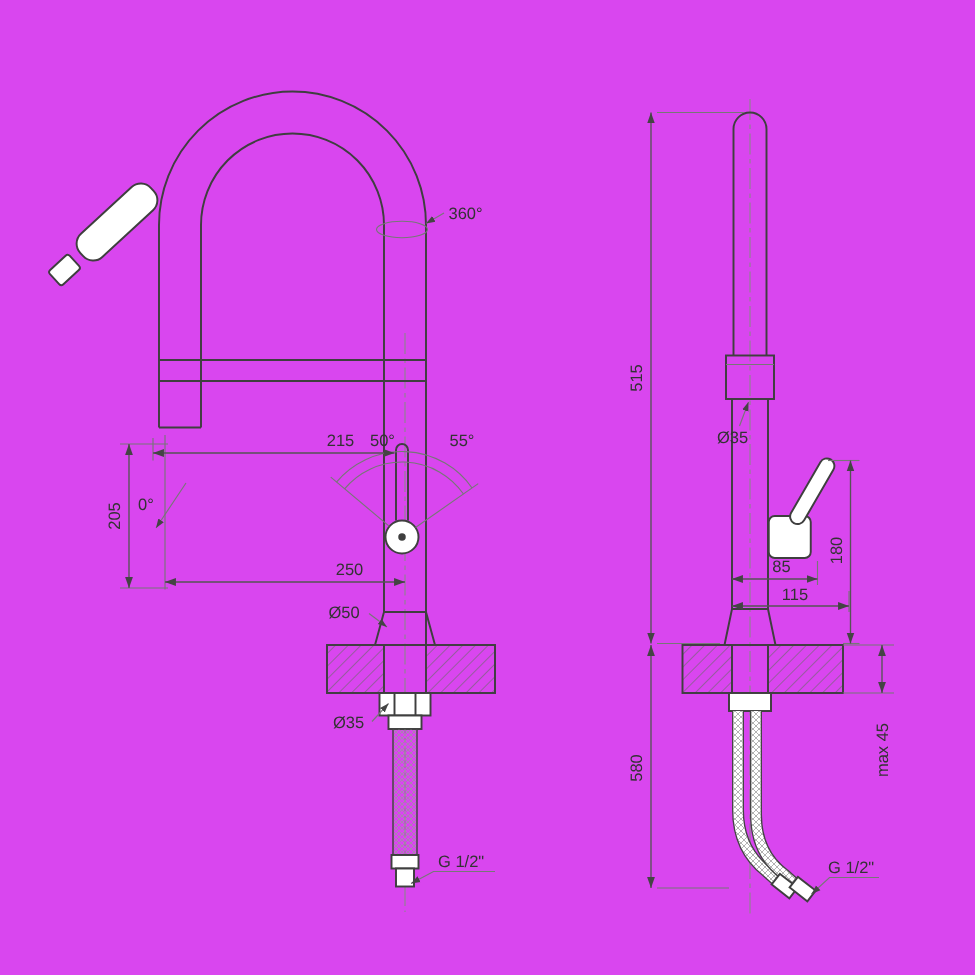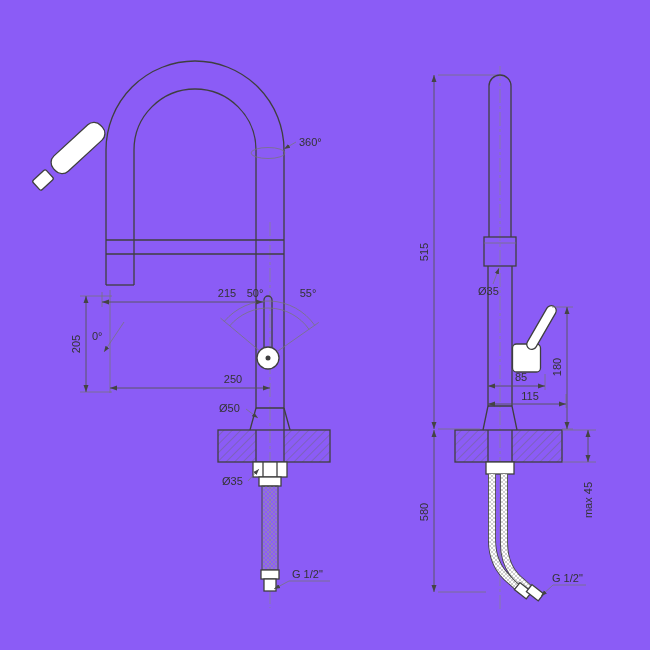--- a/index.html
+++ b/index.html
@@ -1,17 +1,17 @@
 <!DOCTYPE html>
 <html><head>
 <meta charset="utf-8">
 <style>
   html,body{margin:0;padding:0;background:#ffffff;}
   body{width:650px;height:650px;font-family:"Liberation Sans",sans-serif;}
-  #stage{width:650px;height:650px;position:relative;background:#8b5cf6;}
+  #stage{width:650px;height:650px;position:relative;background:#d946ef;}
   svg{display:block;}
   text{font-family:"Liberation Sans","DejaVu Sans",sans-serif;font-size:11px;fill:#333;}
   .obj{stroke:#3f3f3f;stroke-width:1.3;fill:none;}
   .objw{stroke:#3f3f3f;stroke-width:1.3;fill:#ffffff;}
   .dim{stroke:#555;stroke-width:0.9;fill:none;}
   .thin{stroke:#777;stroke-width:0.75;fill:none;}
   .cl{stroke:#888;stroke-width:0.7;fill:none;stroke-dasharray:14 3 3 3;}
 </style>
 </head>
 <body>

